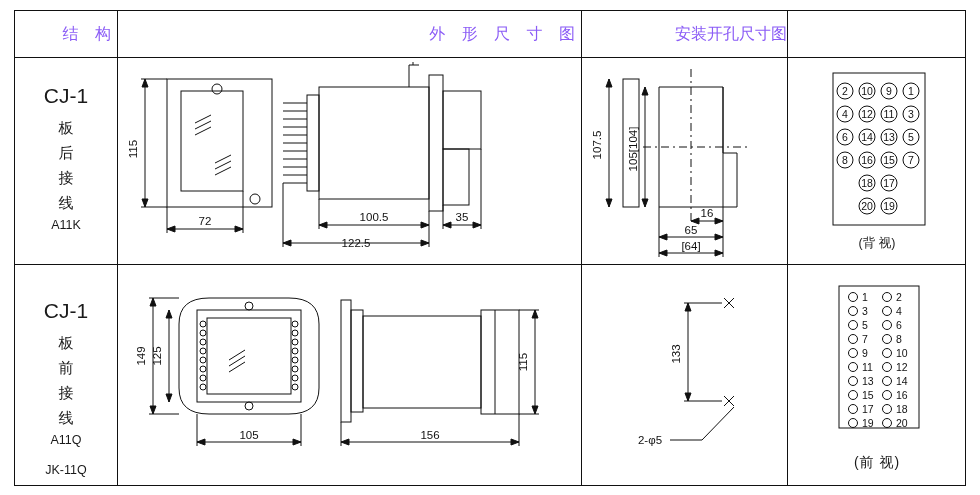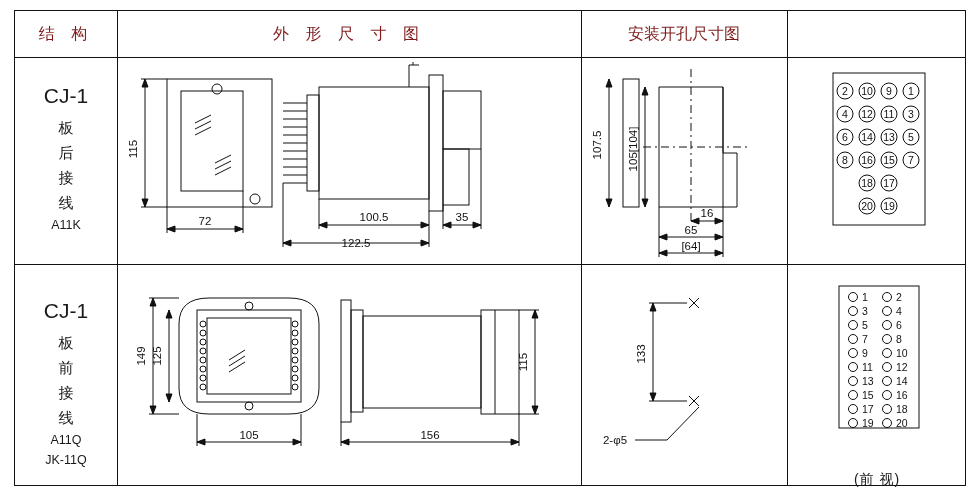--- a/index.html
+++ b/index.html
@@ -39,23 +39,23 @@
     left: 0;
     right: 0;
     height: 0;
     border-top: 1px solid #111;
   }
   .hdr {
     position: absolute;
     top: 0;
     height: 46px;
     line-height: 46px;
-    text-align: center;
+    text-align: right;
     font-size: 16px;
-    color: #7f1d1d;
+    color: #8b5cf6;
   }
   .hdr.wide { letter-spacing: 6px; }
   .cell {
     position: absolute;
     box-sizing: border-box;
   }
   .rowlabel {
     text-align: center;
     font-size: 15px;
     line-height: 1.45;
@@ -71,21 +71,21 @@
     margin: 3px 0;
   }
   .rowlabel .code {
     display: block;
     font-size: 12.5px;
     margin-top: 0;
   }
   .rowlabel .code2 {
     display: block;
     font-size: 12.5px;
-    margin-top: 1px;
+    margin-top: 11px;
   }
   .note {
     position: absolute;
     font-size: 12.5px;
     text-align: center;
   }
   svg { display: block; }
   .dim-text {
     font-family: "Liberation Sans", "DejaVu Sans", sans-serif;
     font-size: 11.5px;
@@ -292,20 +292,21 @@
           <text x="102" y="107">15</text>
           <text x="124" y="107">7</text>
 
           <text x="80" y="130">18</text>
           <text x="102" y="130">17</text>
 
           <text x="80" y="153">20</text>
           <text x="102" y="153">19</text>
         </g>
       </svg>
+      <div class="note" style="left:0;top:178px;width:180px;">(背 视)</div>
     </div>
 
     <div class="cell rowlabel" style="left:0;top:253px;width:102px;height:222px;padding-top:32px;">
       <span class="big">CJ-1</span>
       <span class="ch">板</span>
       <span class="ch">前</span>
       <span class="ch">接</span>
       <span class="ch">线</span>
       <span class="code">A11Q</span>
       <span class="code2">JK-11Q</span>
@@ -381,21 +382,21 @@
           <line x1="402" y1="150" x2="402" y2="182"></line>
         </g>
         <text class="dim-text" x="28" y="92" transform="rotate(-90 28 92)" text-anchor="middle">149</text>
         <text class="dim-text" x="44" y="92" transform="rotate(-90 44 92)" text-anchor="middle">125</text>
         <text class="dim-text" x="132" y="175" text-anchor="middle">105</text>
         <text class="dim-text" x="313" y="175" text-anchor="middle">156</text>
         <text class="dim-text" x="410" y="98" transform="rotate(-90 410 98)" text-anchor="middle">115</text>
       </svg>
     </div>
 
-    <div class="cell" style="left:566px;top:253px;width:206px;height:222px;">
+    <div class="cell" style="left:566px;top:253px;width:206px;height:222px;padding-left:35px;">
       <svg width="206" height="222" viewBox="0 0 206 222">
         <g stroke="#111" fill="none" stroke-width="1">
 
           <line x1="108" y1="34" x2="118" y2="44"></line>
           <line x1="118" y1="34" x2="108" y2="44"></line>
           <line x1="108" y1="132" x2="118" y2="142"></line>
           <line x1="118" y1="132" x2="108" y2="142"></line>
 
           <line x1="72" y1="39" x2="72" y2="137"></line>
           <path d="M72 39 l-3 8 l6 0 z" fill="#111"></path>
@@ -451,17 +452,17 @@
           <text x="75" y="121">13</text>
           <text x="109" y="121">14</text>
           <text x="75" y="135">15</text>
           <text x="109" y="135">16</text>
           <text x="75" y="149">17</text>
           <text x="109" y="149">18</text>
           <text x="75" y="163">19</text>
           <text x="109" y="163">20</text>
         </g>
       </svg>
-      <div class="note" style="left:0;top:207px;width:180px;font-size:14px;letter-spacing:1px;">(前 视)</div>
+      <div class="note" style="left:0;top:190px;width:180px;font-size:14px;letter-spacing:1px;">(前 视)</div>
     </div>
 
   </div>
 </div>
 
 </body></html>

